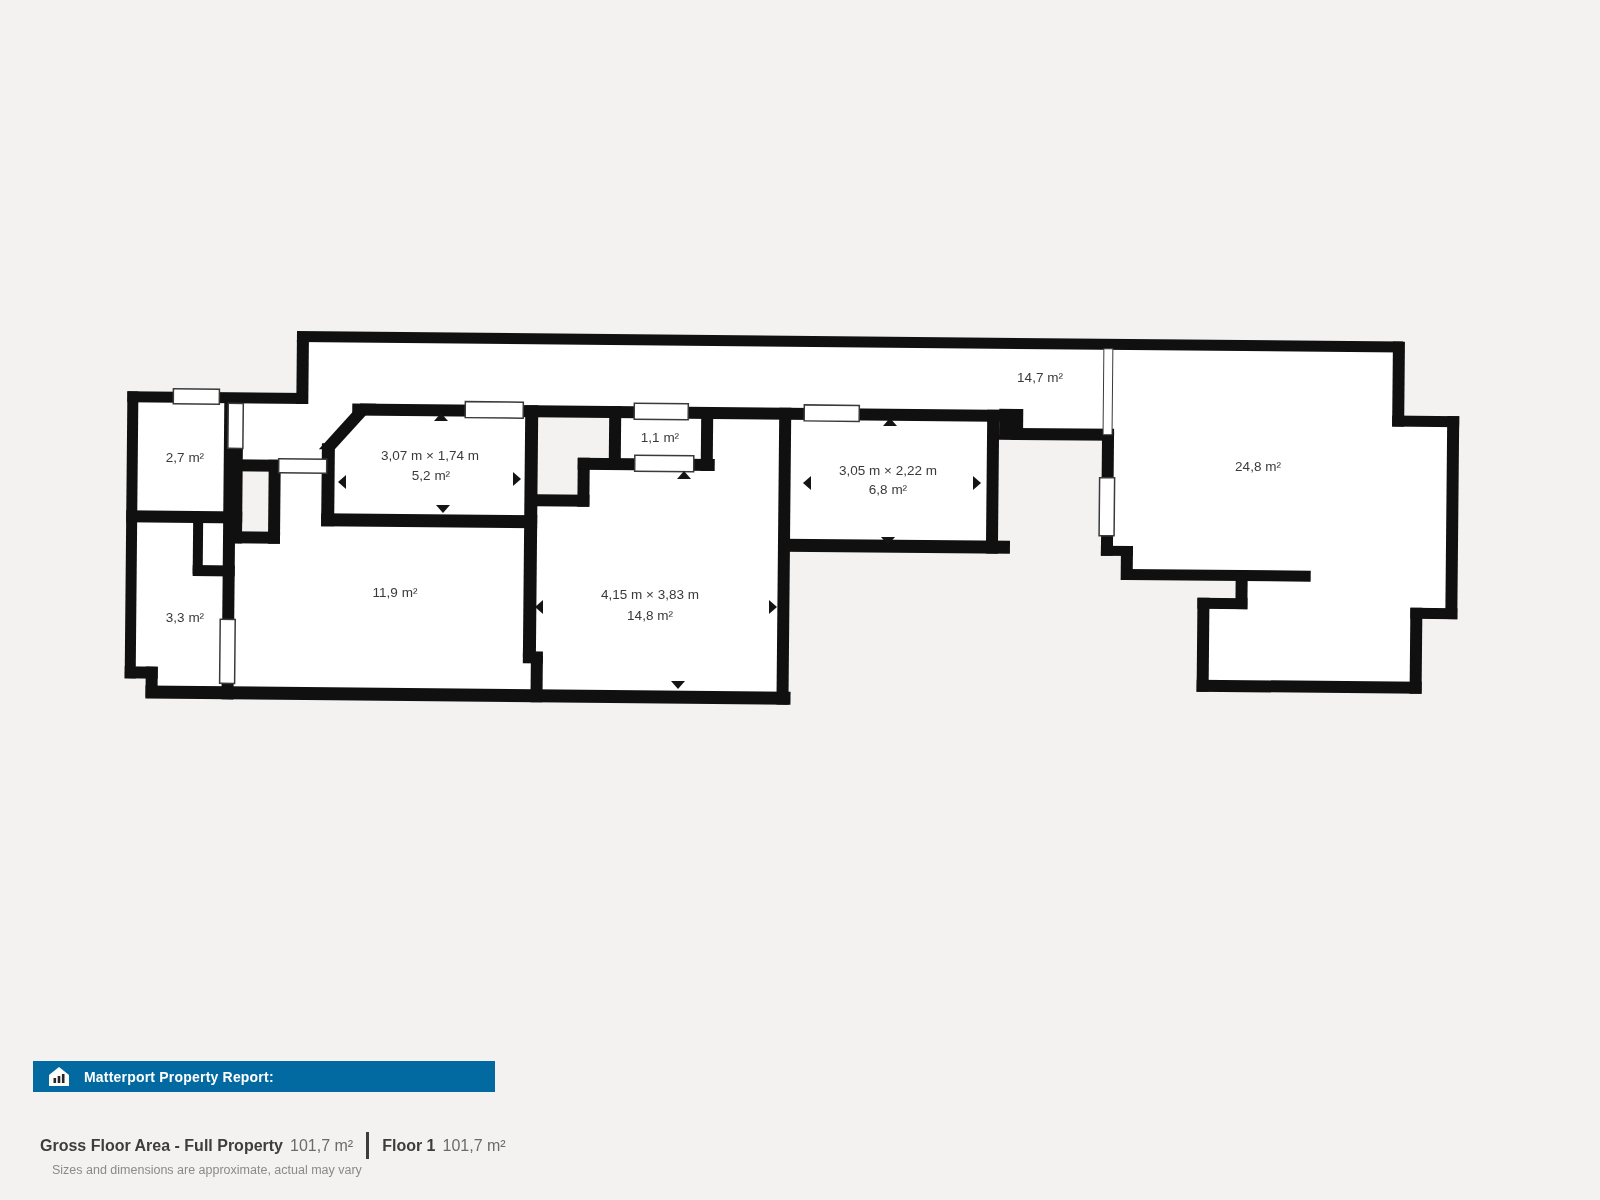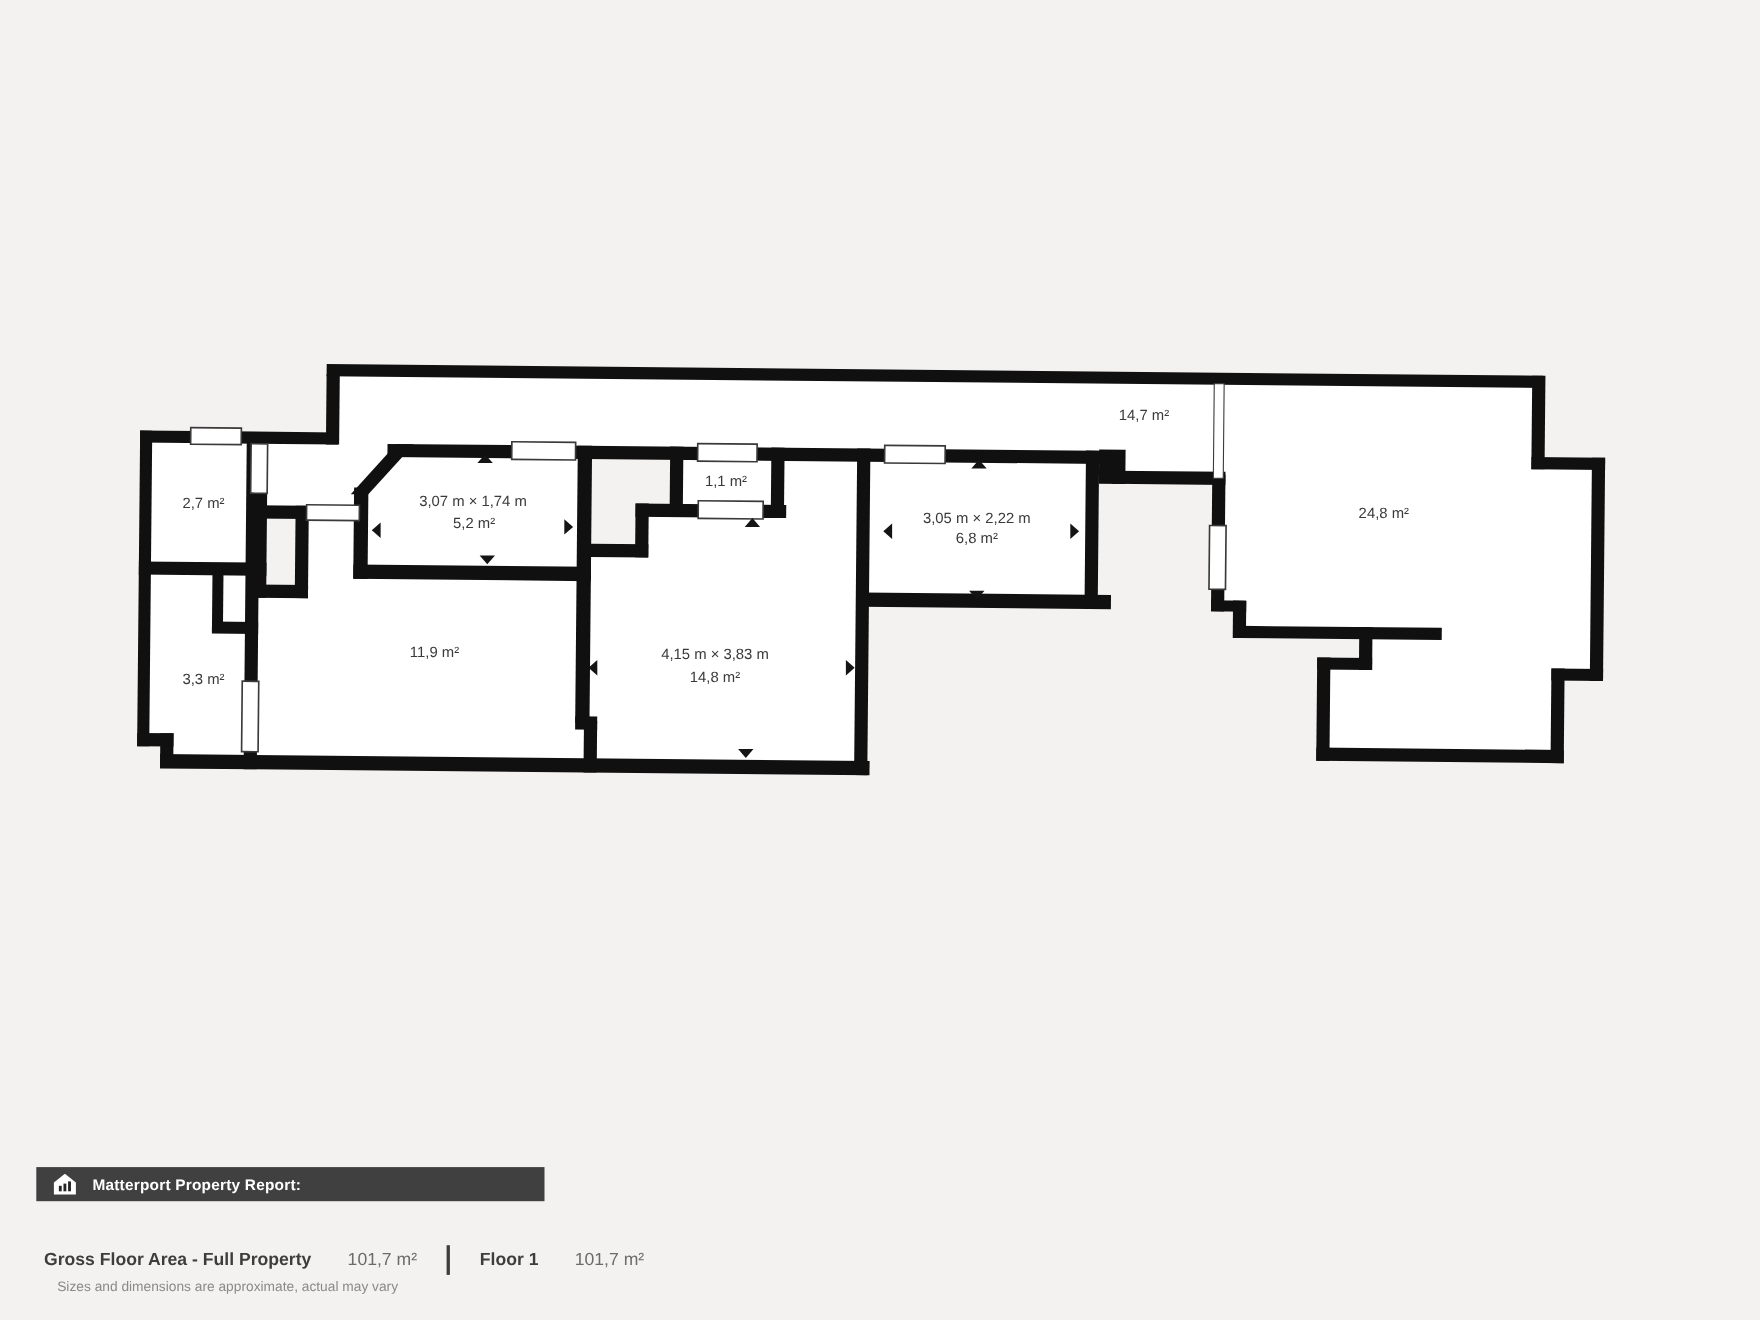--- a/index.html
+++ b/index.html
@@ -12,30 +12,30 @@
   .room-label{font-size:13.5px;fill:#3a3a3a;text-anchor:middle;}
   .wall{fill:#101010;}
   .floor{fill:#ffffff;}
   .pocket{fill:#f4f2f1;}
   .marker{fill:#ffffff;stroke:#3a3a3a;stroke-width:1.5;}
   .opening{fill:#ffffff;stroke:#3a3a3a;stroke-width:1;}
   .arr{fill:#141414;}
   #plan-svg{position:absolute;left:0;top:0;}
   .banner{
     position:absolute;left:33px;top:1061px;width:462px;height:31px;
-    background:#404040;display:flex;align-items:center;
+    background:#0369a1;display:flex;align-items:center;
   }
   .banner-icon{margin-left:15px;display:block;}
   .banner-title{color:#ffffff;font-weight:bold;font-size:14px;margin-left:14px;letter-spacing:.2px;}
   .summary{
     position:absolute;left:40px;top:1132px;display:flex;align-items:center;
-    font-size:16px;color:#6b6b6b;white-space:pre;gap:14px;
+    font-size:16px;color:#6b6b6b;white-space:pre;
   }
   .summary .lbl{font-weight:bold;color:#3d3d3d;}
-  .summary .val{color:#6b6b6b;margin-left:19px;}
+  .summary .val{color:#6b6b6b;margin-left:7px;}
   .sep{display:inline-block;width:3px;height:27px;background:#3d3d3d;margin:0 13px;}
   .disclaimer{
     position:absolute;left:52px;top:1163px;font-size:12.5px;color:#8a8a8a;
   }
 </style>
 </head>
 <body>
 
 <svg id="plan-svg" width="1600" height="1200" viewBox="0 0 1600 1200">
 

